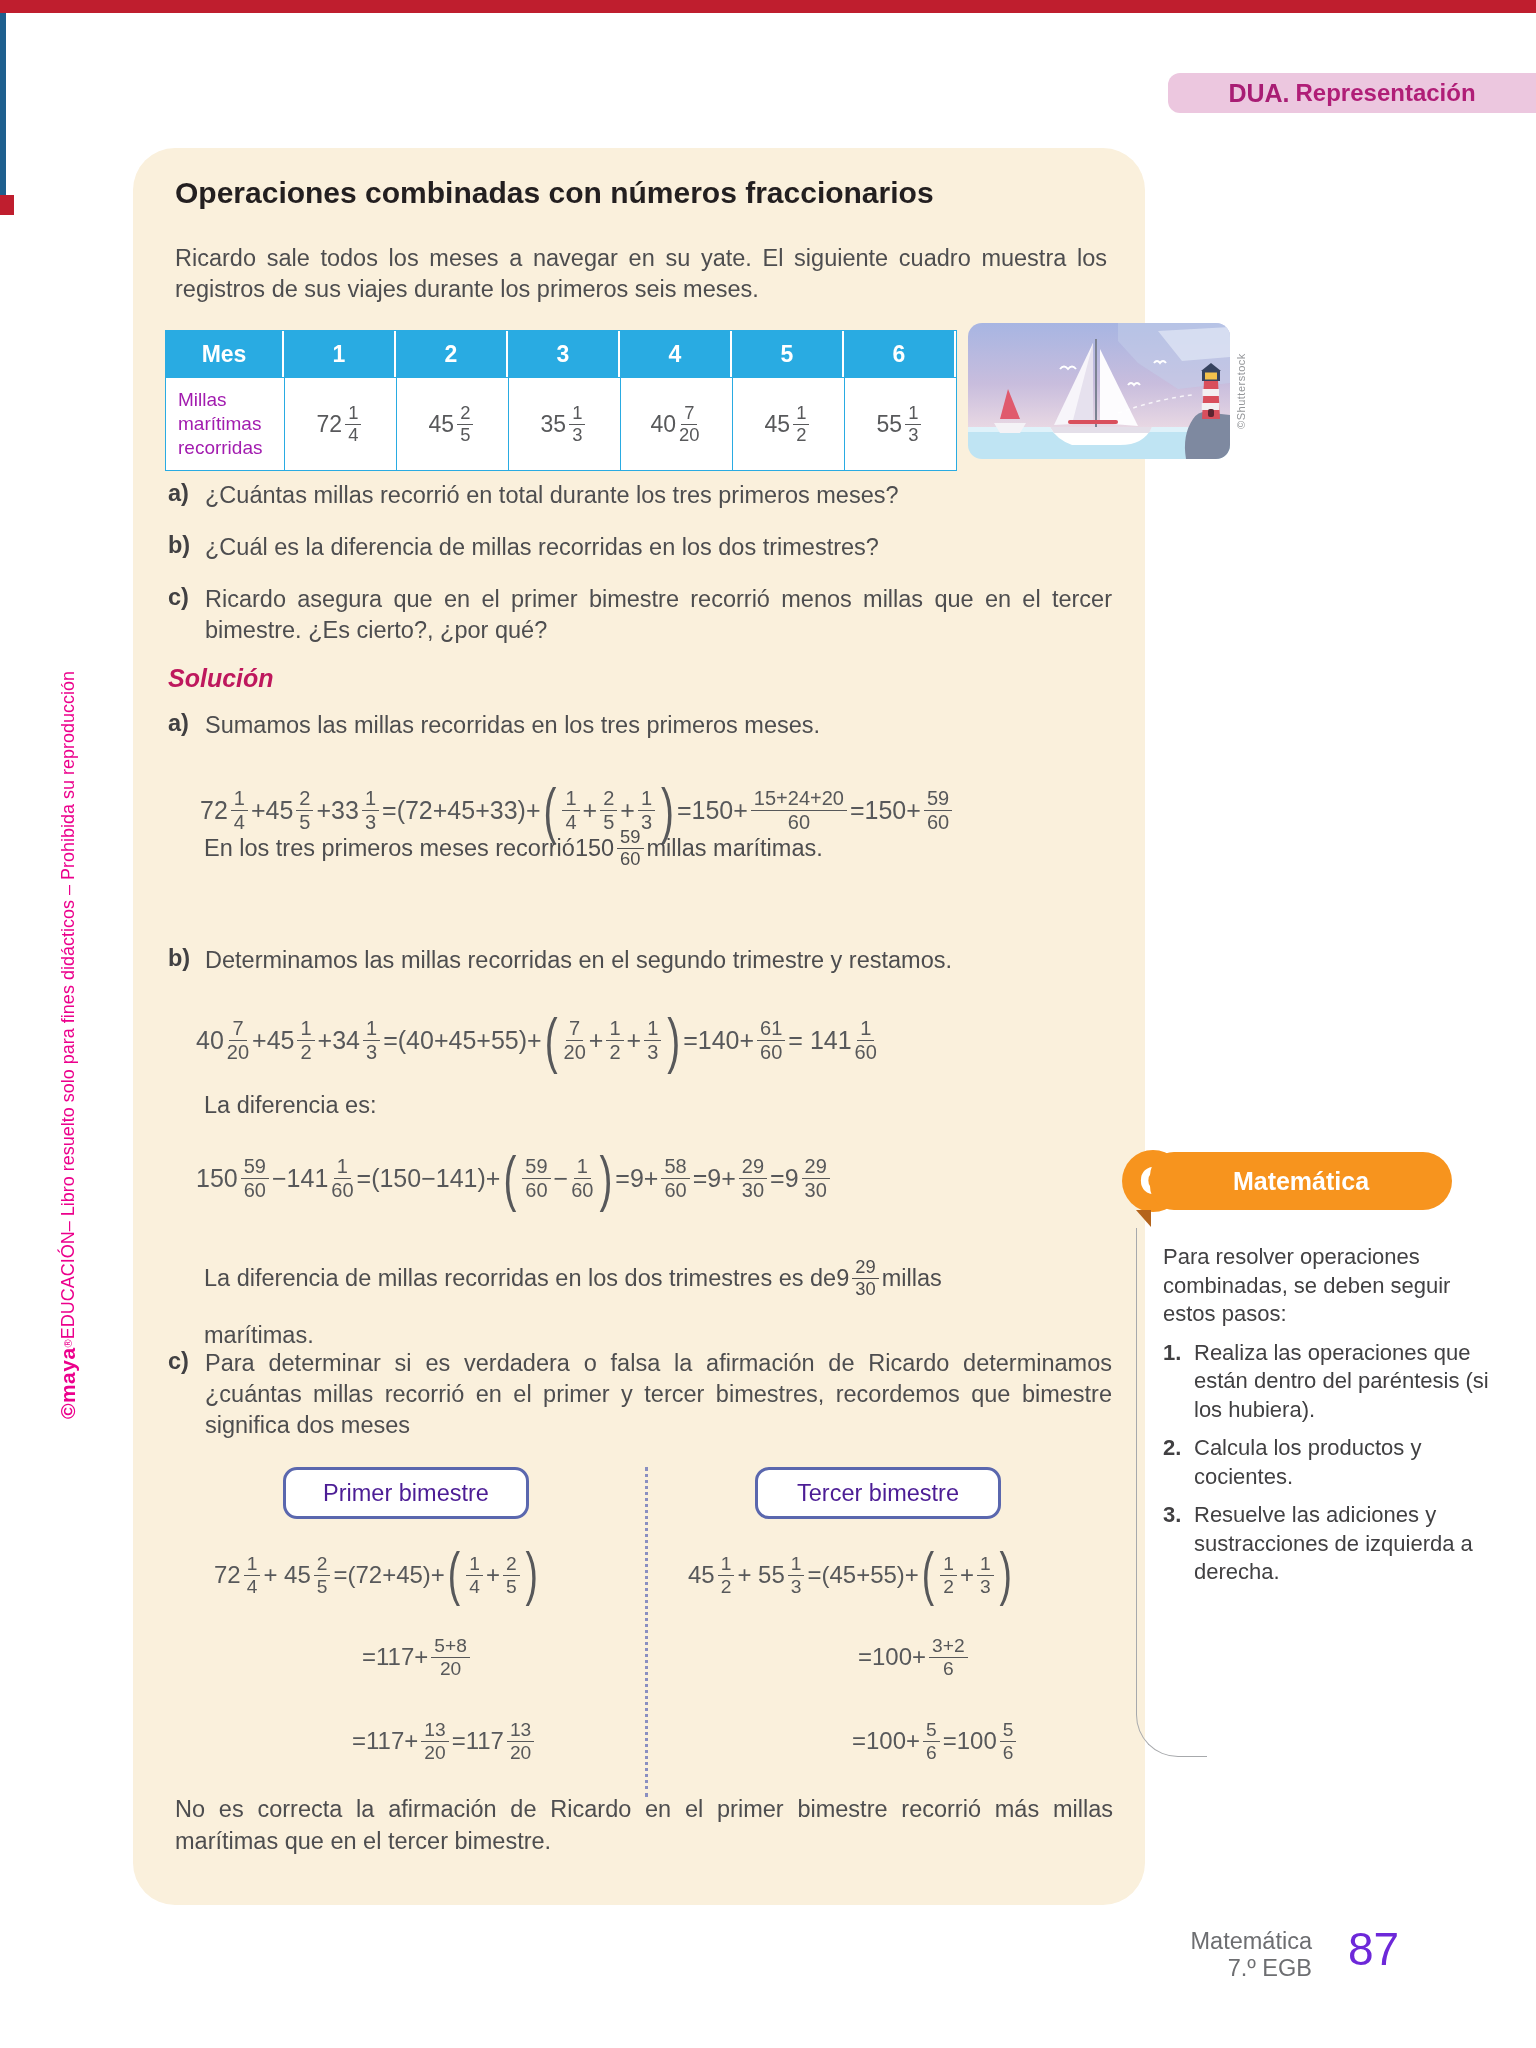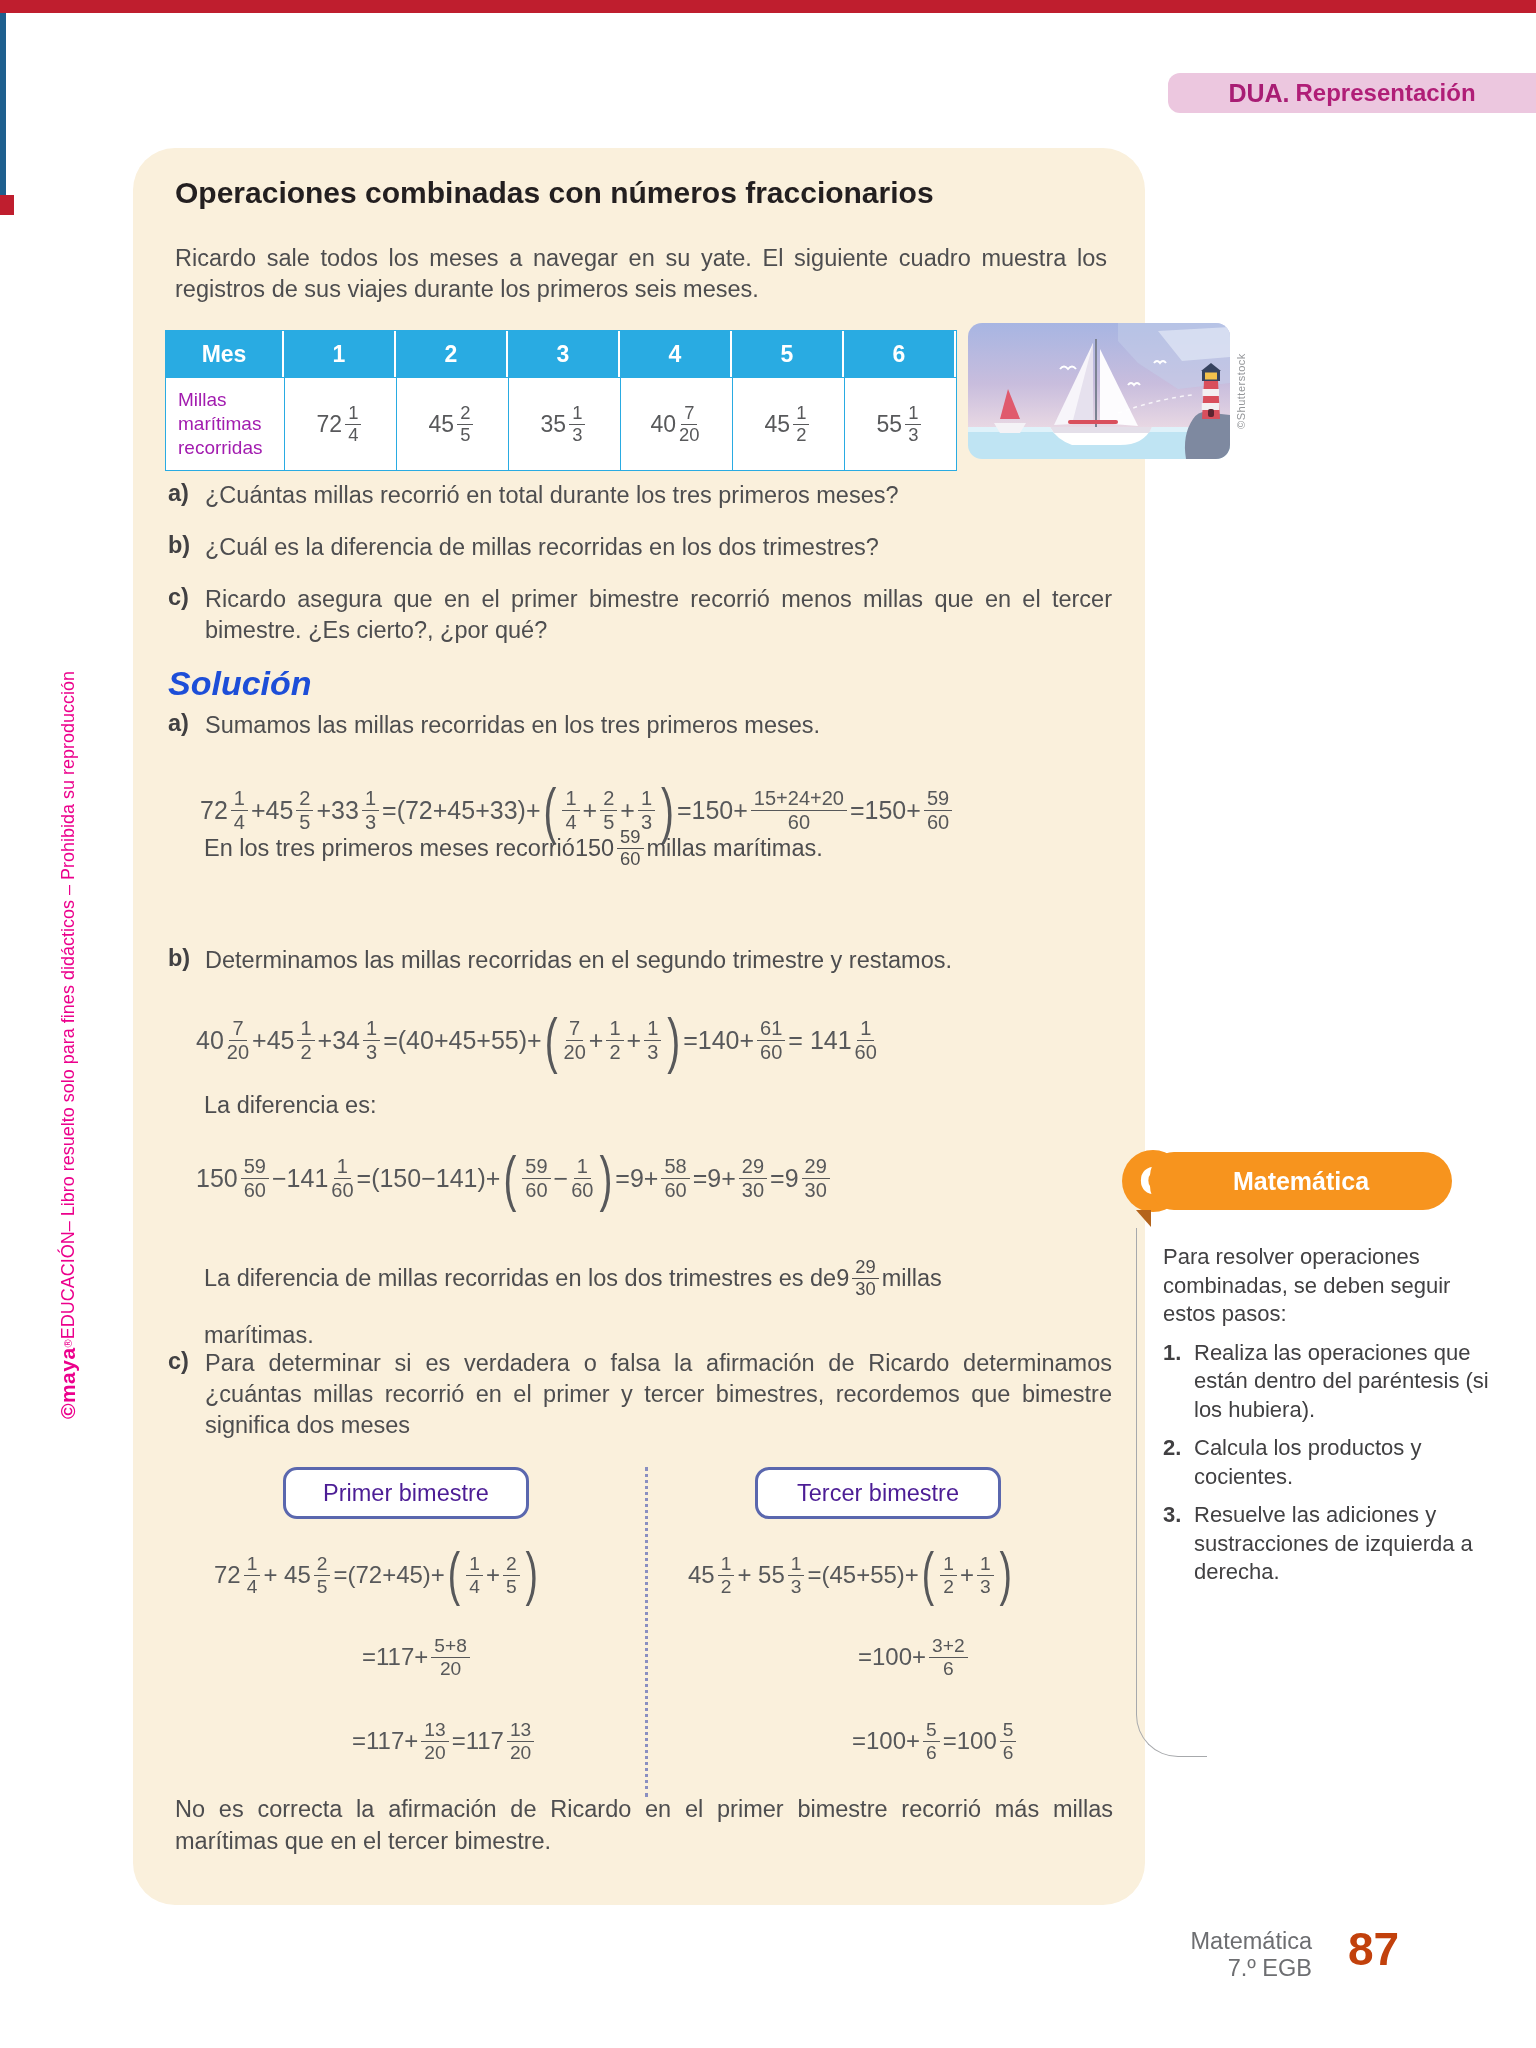--- a/index.html
+++ b/index.html
@@ -44,21 +44,21 @@
   
   #boat{left:968px;top:323px;width:262px;height:136px;border-radius:14px;overflow:hidden;}
   #credit{left:1232px;top:323px;width:18px;height:136px;display:flex;align-items:center;justify-content:center;}
   #credit span{transform:rotate(-90deg);white-space:nowrap;font-size:11px;color:#939598;letter-spacing:.5px;}
 
   
   .qrow{left:168px;width:944px;display:flex;}
   .qlab{width:37px;font-weight:800;color:#414042;font-size:23.5px;flex:0 0 37px;}
   .qtxt{flex:1;font-size:23.5px;line-height:31px;color:#4d4d4f;text-align:justify;}
 
-  #solucion{left:168px;top:664px;font-size:34px;font-style:italic;font-weight:700;color:#1d4ed8;}
+  #solucion{left:168px;top:664px;font-size:25px;font-style:italic;font-weight:700;color:#be185d;}
 
   
   .eq{position:absolute;display:flex;align-items:center;color:#57585a;font-size:25px;}
   .eq .tx{white-space:pre;}
   .fr{display:inline-flex;flex-direction:column;align-items:center;font-size:0.8em;line-height:1.14;margin:0 3px;}
   .fr .fn{border-bottom:1.8px solid currentColor;padding:0 3px;}
   .bp{font-size:1.55em;line-height:1;transform:scaleY(1.6);margin:0 3px;font-weight:400;}
   .sent{position:absolute;display:flex;align-items:center;color:#4d4d4f;font-size:23.5px;}
   .sent .fr{font-size:0.78em;}
 
@@ -78,21 +78,21 @@
   #sb-fold{left:1136px;top:1210px;width:0;height:0;border-top:17px solid #b4641c;border-left:15px solid transparent;}
   #sb-line{left:1136px;top:1228px;width:70px;height:528px;border-left:1.6px solid #a7a9ac;
            border-bottom:1.6px solid #a7a9ac;border-bottom-left-radius:42px;}
   #sb-body{left:1163px;top:1243px;width:327px;color:#414042;font-size:22px;line-height:28.5px;}
   .step{display:flex;margin-top:10px;}
   .sn{width:31px;flex:0 0 31px;font-weight:800;}
   .st{flex:1;}
 
   
   #foot-text{left:1080px;top:1928px;width:232px;text-align:right;color:#6d6e71;font-size:23.5px;line-height:27px;}
-  #foot-page{left:1348px;top:1922px;width:90px;color:#c2410c;font-size:46px;font-weight:700;}
+  #foot-page{left:1348px;top:1922px;width:90px;color:#6d28d9;font-size:46px;font-weight:400;}
 </style>
 </head>
 <body>
 
 <div id="page">
 
   <div class="abs" id="topbar"></div>
   <div class="abs" id="leftline"></div>
   <div class="abs" id="leftred"></div>
 

